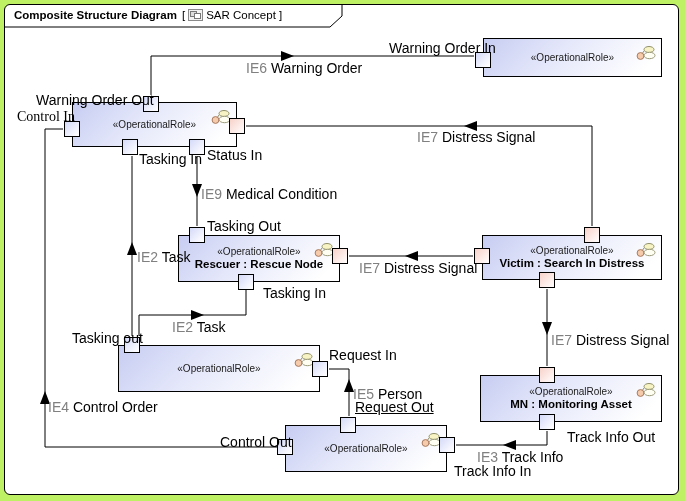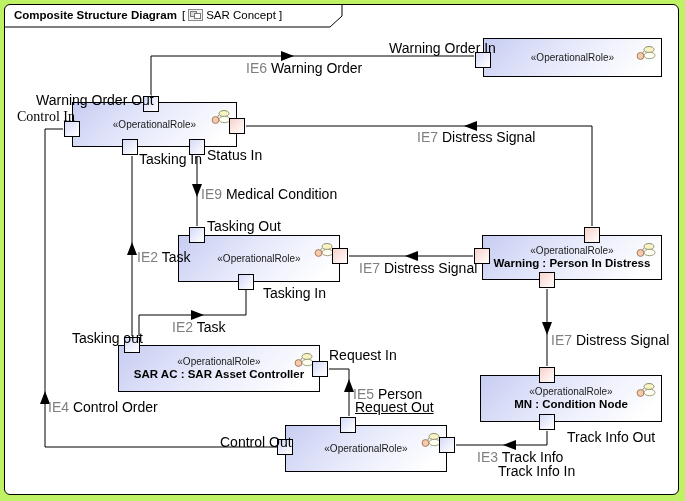--- a/index.html
+++ b/index.html
@@ -76,50 +76,50 @@
         <div class="stereo">«OperationalRole»</div>
         <svg width="20" height="16" class="collab-icon">
           <ellipse cx="13" cy="4.5" rx="5" ry="3" fill="#f7f3c4" stroke="#8f8f68"></ellipse>
           <line x1="8" y1="6" x2="6" y2="9" stroke="#8f8f68"></line>
           <ellipse cx="13.5" cy="10.5" rx="5.5" ry="3.2" fill="#fffef2" stroke="#9a9a7a"></ellipse>
           <circle cx="4.5" cy="11" r="3.4" fill="#f5cbab" stroke="#a87a5e"></circle>
         </svg>
       </div>
       <div class="node" style="left: 178px; top: 235px; width: 162px; height: 47px;">
         <div class="stereo">«OperationalRole»</div>
+        <div class="nname">Rescuer : Rescue Node</div>
         <svg width="20" height="16" class="collab-icon">
           <ellipse cx="13" cy="4.5" rx="5" ry="3" fill="#f7f3c4" stroke="#8f8f68"></ellipse>
           <line x1="8" y1="6" x2="6" y2="9" stroke="#8f8f68"></line>
           <ellipse cx="13.5" cy="10.5" rx="5.5" ry="3.2" fill="#fffef2" stroke="#9a9a7a"></ellipse>
           <circle cx="4.5" cy="11" r="3.4" fill="#f5cbab" stroke="#a87a5e"></circle>
         </svg>
       </div>
       <div class="node" style="left: 482px; top: 235px; width: 180px; height: 45px;">
         <div class="stereo">«OperationalRole»</div>
-        <div class="nname">Warning : Person In Distress</div>
+        <div class="nname">Victim : Search In Distress</div>
         <svg width="20" height="16" class="collab-icon">
           <ellipse cx="13" cy="4.5" rx="5" ry="3" fill="#f7f3c4" stroke="#8f8f68"></ellipse>
           <line x1="8" y1="6" x2="6" y2="9" stroke="#8f8f68"></line>
           <ellipse cx="13.5" cy="10.5" rx="5.5" ry="3.2" fill="#fffef2" stroke="#9a9a7a"></ellipse>
           <circle cx="4.5" cy="11" r="3.4" fill="#f5cbab" stroke="#a87a5e"></circle>
         </svg>
       </div>
       <div class="node" style="left: 118px; top: 345px; width: 202px; height: 47px;">
         <div class="stereo">«OperationalRole»</div>
-        <div class="nname">SAR AC : SAR Asset Controller</div>
         <svg width="20" height="16" class="collab-icon">
           <ellipse cx="13" cy="4.5" rx="5" ry="3" fill="#f7f3c4" stroke="#8f8f68"></ellipse>
           <line x1="8" y1="6" x2="6" y2="9" stroke="#8f8f68"></line>
           <ellipse cx="13.5" cy="10.5" rx="5.5" ry="3.2" fill="#fffef2" stroke="#9a9a7a"></ellipse>
           <circle cx="4.5" cy="11" r="3.4" fill="#f5cbab" stroke="#a87a5e"></circle>
         </svg>
       </div>
       <div class="node" style="left: 480px; top: 375px; width: 182px; height: 47px;">
         <div class="stereo">«OperationalRole»</div>
-        <div class="nname">MN : Condition Node</div>
+        <div class="nname">MN : Monitoring Asset</div>
         <svg width="20" height="16" class="collab-icon">
           <ellipse cx="13" cy="4.5" rx="5" ry="3" fill="#f7f3c4" stroke="#8f8f68"></ellipse>
           <line x1="8" y1="6" x2="6" y2="9" stroke="#8f8f68"></line>
           <ellipse cx="13.5" cy="10.5" rx="5.5" ry="3.2" fill="#fffef2" stroke="#9a9a7a"></ellipse>
           <circle cx="4.5" cy="11" r="3.4" fill="#f5cbab" stroke="#a87a5e"></circle>
         </svg>
       </div>
       <div class="node" style="left: 285px; top: 425px; width: 162px; height: 47px;">
         <div class="stereo">«OperationalRole»</div>
         <svg width="20" height="16" class="collab-icon">
@@ -163,15 +163,15 @@
       <div class="port blue" style="left: 312px; top: 361px;"></div>
       <div class="lbl" style="left: 329px; top: 349px;">Request In</div>
       <div class="port pink" style="left: 539px; top: 367px;"></div>
       <div class="port blue" style="left: 539px; top: 414px;"></div>
       <div class="lbl" style="left: 567px; top: 431px;">Track Info Out</div>
       <div class="port blue" style="left: 340px; top: 417px;"></div>
       <div class="lbl" style="left: 355px; top: 401px; text-decoration: underline;">Request Out</div>
       <div class="port blue" style="left: 277px; top: 439px;"></div>
       <div class="lbl" style="left: 220px; top: 436px;">Control Out</div>
       <div class="port blue" style="left: 439px; top: 437px;"></div>
-      <div class="lbl" style="left: 454px; top: 465px; margin-left: 44px;">Track Info In</div>
+      <div class="lbl" style="left: 454px; top: 465px;">Track Info In</div>
     </div>
 </div>
 
 </body></html>

